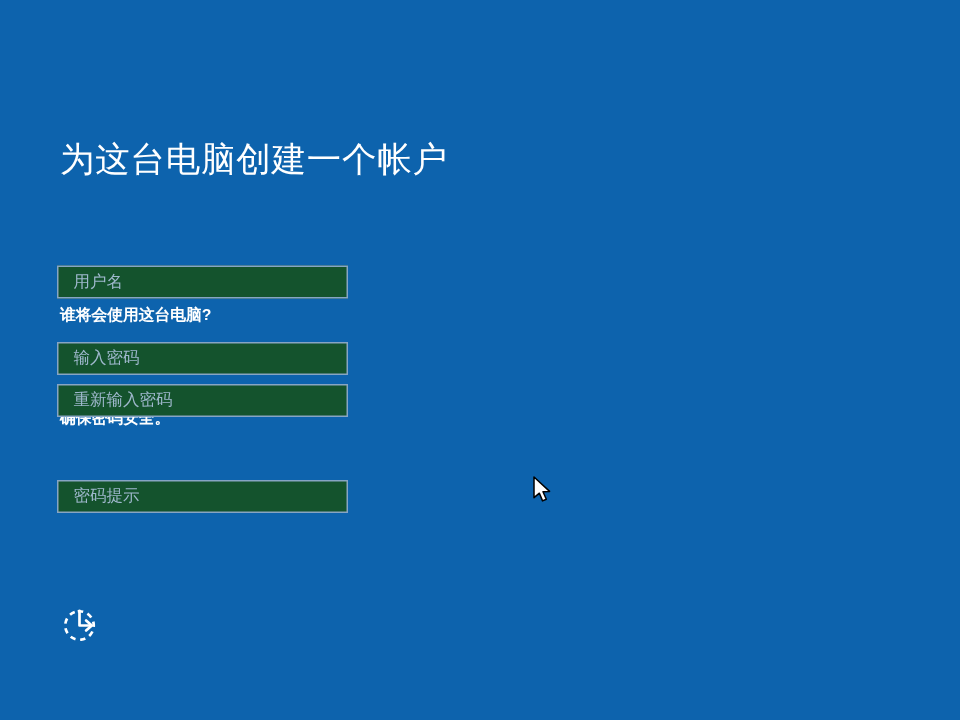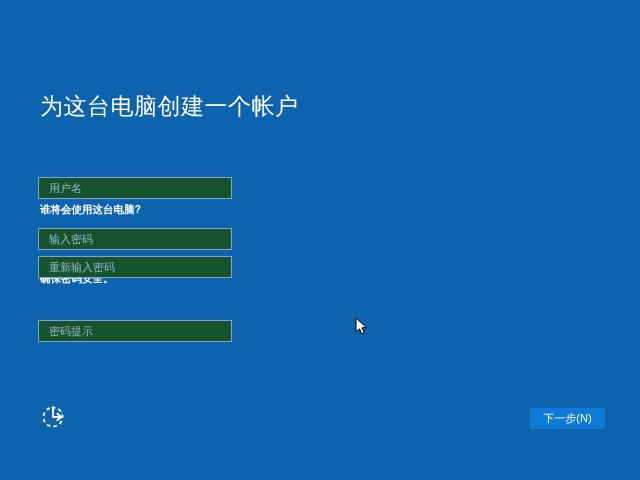--- a/index.html
+++ b/index.html
@@ -120,21 +120,20 @@
   <button class="ease-button">
     <span>
       <svg width="28" height="28" viewBox="0 0 28 28">
         <circle cx="13" cy="15" r="9.5" fill="none" stroke="#ffffff" stroke-width="1.8" stroke-dasharray="3.6 3.1" stroke-linecap="butt" transform="rotate(-97 13 15)"></circle>
         <path d="M13 5.2 L13 15 L20.2 15" fill="none" stroke="#ffffff" stroke-width="1.8" stroke-linecap="round" stroke-linejoin="round"></path>
         <path d="M17.4 11.7 L21.2 15 L17.4 18.3" fill="none" stroke="#ffffff" stroke-width="1.8" stroke-linecap="round" stroke-linejoin="round"></path>
       </svg>
     </span>
   </button>
 
-  <button class="next-button">下一步(N)</button>
 
   <div class="mouse-cursor">
     <svg width="13" height="19" viewBox="0 0 13 19">
       <path d="M1 1 L1 14.8 L4.6 11.8 L6.7 16.9 L9.2 15.8 L7.0 10.8 L11.4 10.6 Z" fill="#ffffff" stroke="#000000" stroke-width="1" stroke-linejoin="round"></path>
     </svg>
   </div>
 
 </div>
 
 </body></html>

